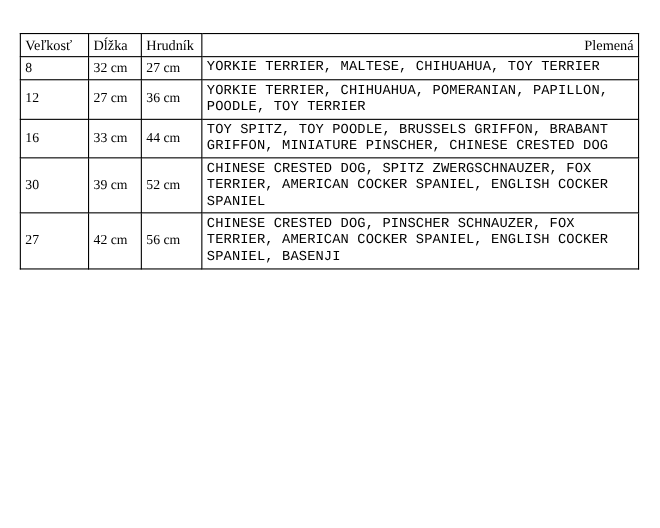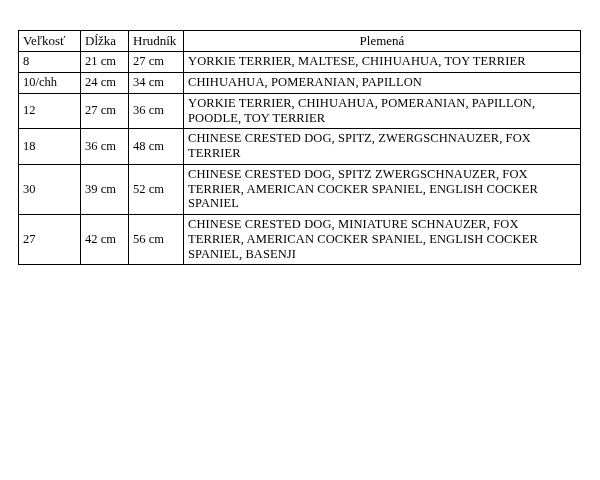--- a/index.html
+++ b/index.html
@@ -43,31 +43,32 @@
     color: #000000;
   }
   thead th {
     font-weight: bold;
     text-align: center;
     padding-top: 4px;
     padding-bottom: 4px;
     font-size: 13px;
   }
   thead th.col-breeds {
-    text-align: center;
+    text-align: right;
   }
   col.c0 { width: 62px; }
   col.c1 { width: 48px; }
   col.c2 { width: 55px; }
   col.c3 { width: 397px; }
   td.col-size, td.col-length, td.col-chest {
     white-space: nowrap;
   }
   td.col-breeds {
     letter-spacing: 0.1px;
+    font-family: Liberation Mono, monospace;
   }
 </style>
 </head>
 <body>
 
 <div class="page">
   <div class="table-wrap">
     <table class="size-table">
       <colgroup>
         <col class="c0">
@@ -79,50 +80,44 @@
         <tr>
           <th class="col-size">Veľkosť</th>
           <th class="col-length">Dĺžka</th>
           <th class="col-chest">Hrudník</th>
           <th class="col-breeds">Plemená</th>
         </tr>
       </thead>
       <tbody>
         <tr>
           <td class="col-size">8</td>
-          <td class="col-length">21 cm</td>
+          <td class="col-length">32 cm</td>
           <td class="col-chest">27 cm</td>
           <td class="col-breeds">YORKIE TERRIER, MALTESE, CHIHUAHUA, TOY TERRIER</td>
-        </tr>
-        <tr>
-          <td class="col-size">10/chh</td>
-          <td class="col-length">24 cm</td>
-          <td class="col-chest">34 cm</td>
-          <td class="col-breeds">CHIHUAHUA, POMERANIAN, PAPILLON</td>
         </tr>
         <tr>
           <td class="col-size">12</td>
           <td class="col-length">27 cm</td>
           <td class="col-chest">36 cm</td>
           <td class="col-breeds">YORKIE TERRIER, CHIHUAHUA, POMERANIAN, PAPILLON, POODLE, TOY TERRIER</td>
         </tr>
         <tr>
-          <td class="col-size">18</td>
-          <td class="col-length">36 cm</td>
-          <td class="col-chest">48 cm</td>
-          <td class="col-breeds">CHINESE CRESTED DOG, SPITZ, ZWERGSCHNAUZER, FOX TERRIER</td>
+          <td class="col-size">16</td>
+          <td class="col-length">33 cm</td>
+          <td class="col-chest">44 cm</td>
+          <td class="col-breeds">TOY SPITZ, TOY POODLE, BRUSSELS GRIFFON, BRABANT GRIFFON, MINIATURE PINSCHER, CHINESE CRESTED DOG</td>
         </tr>
         <tr>
           <td class="col-size">30</td>
           <td class="col-length">39 cm</td>
           <td class="col-chest">52 cm</td>
           <td class="col-breeds">CHINESE CRESTED DOG, SPITZ ZWERGSCHNAUZER, FOX TERRIER, AMERICAN COCKER SPANIEL, ENGLISH COCKER SPANIEL</td>
         </tr>
         <tr>
           <td class="col-size">27</td>
           <td class="col-length">42 cm</td>
           <td class="col-chest">56 cm</td>
-          <td class="col-breeds">CHINESE CRESTED DOG, MINIATURE SCHNAUZER, FOX TERRIER, AMERICAN COCKER SPANIEL, ENGLISH COCKER SPANIEL, BASENJI</td>
+          <td class="col-breeds">CHINESE CRESTED DOG, PINSCHER SCHNAUZER, FOX TERRIER, AMERICAN COCKER SPANIEL, ENGLISH COCKER SPANIEL, BASENJI</td>
         </tr>
       </tbody>
     </table>
   </div>
 </div>
 
 </body></html>

